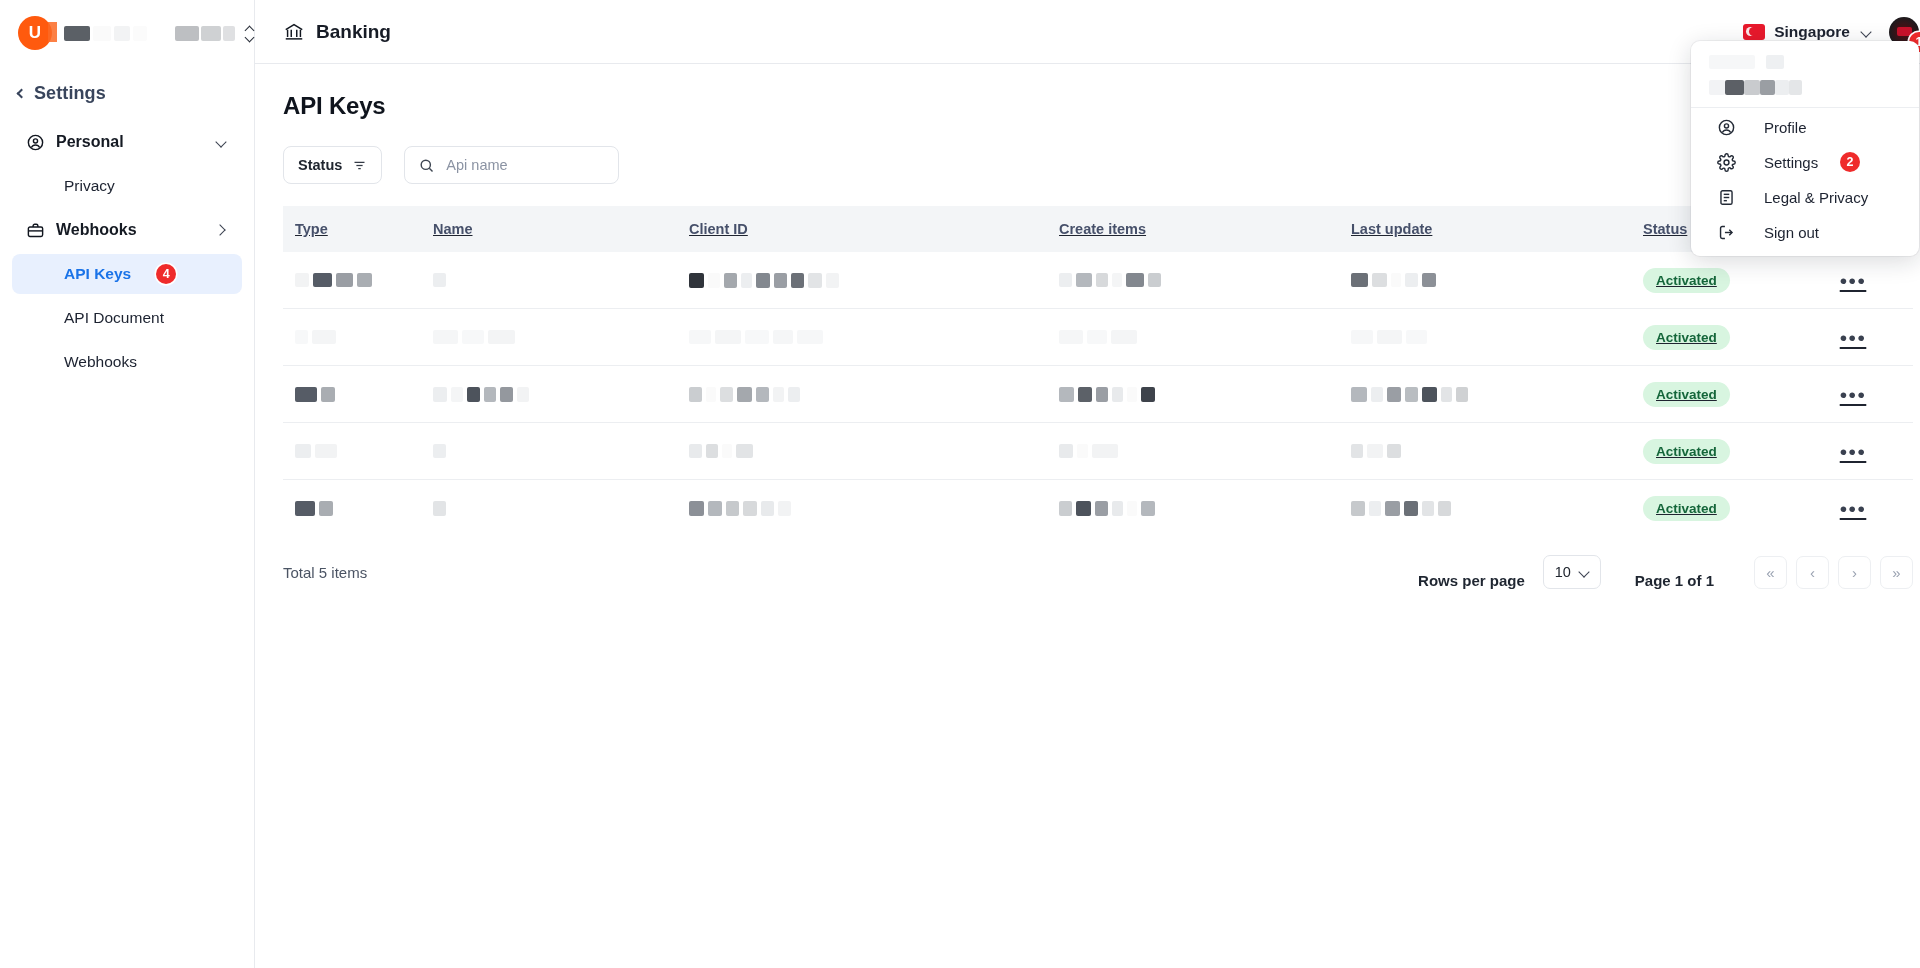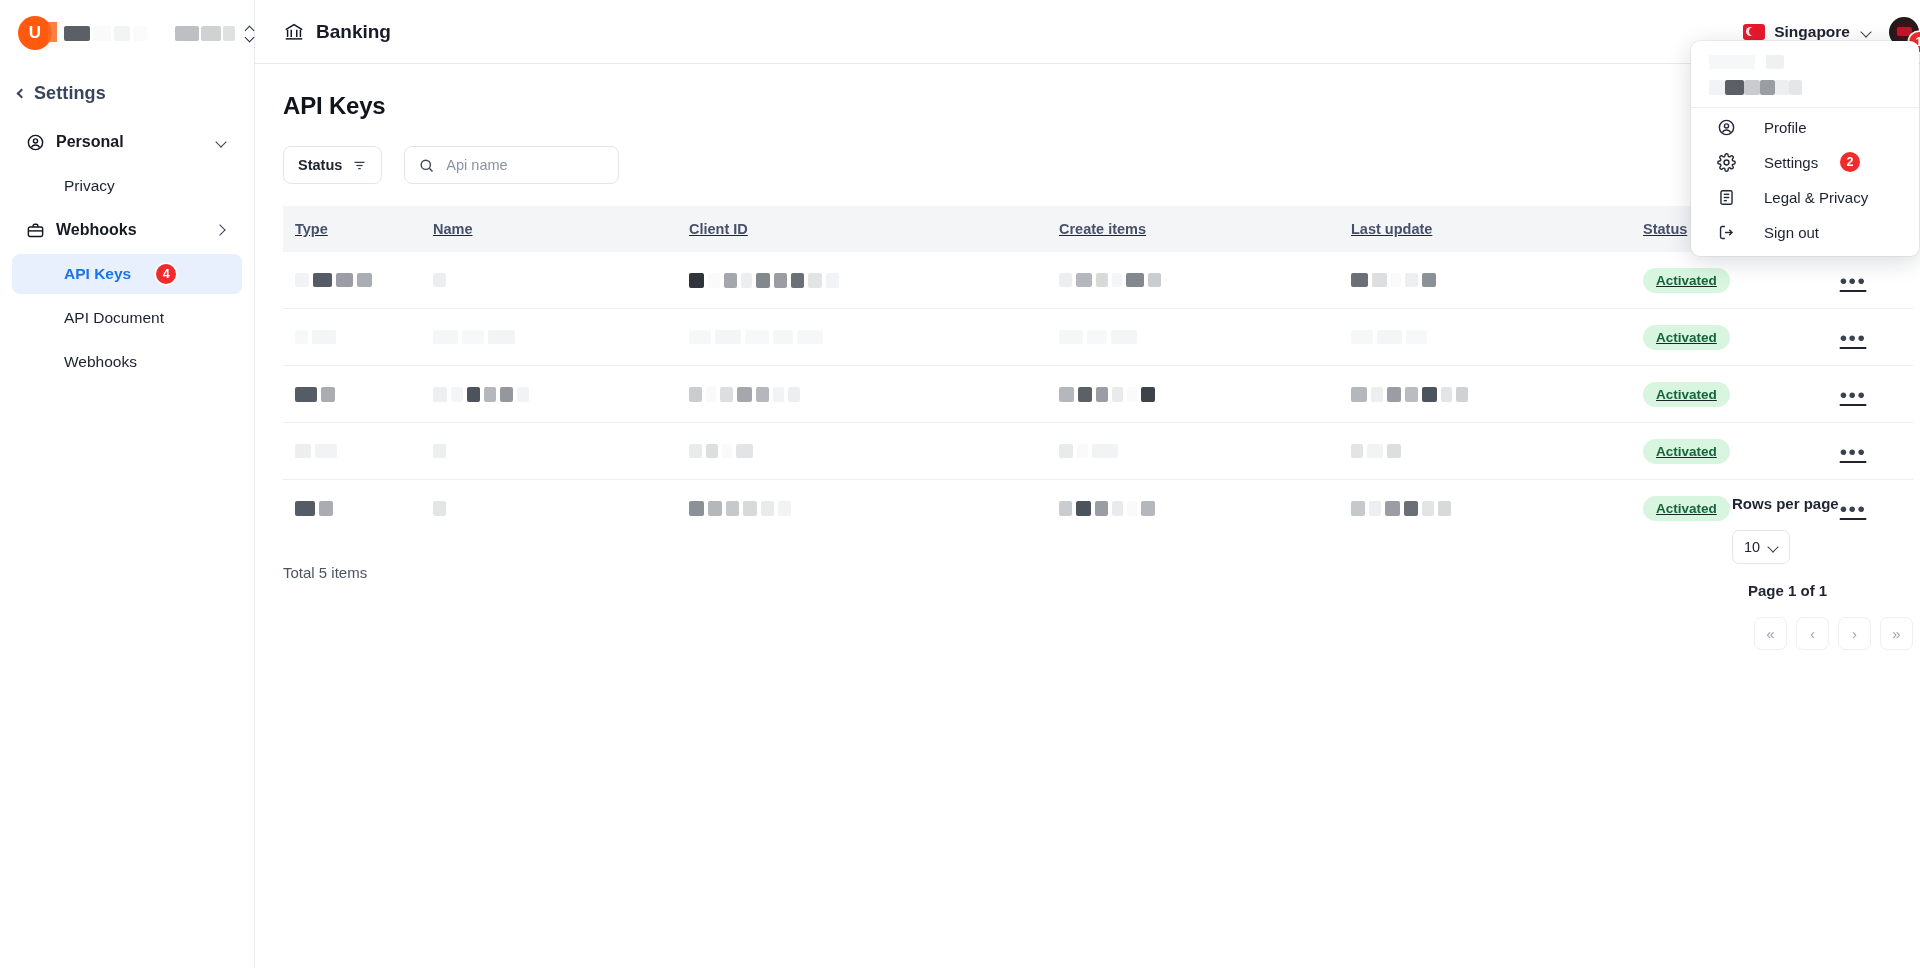--- a/index.html
+++ b/index.html
@@ -181,21 +181,21 @@
   .trow .td { padding-left: 12px; display: flex; align-items: center; gap: 4px; flex-wrap: wrap; }
   .pill {
     background: #d8f5e0; color: #14663a; font-size: 13.5px; font-weight: 700;
     border-radius: 20px; padding: 5px 13px; display: inline-block;
   }
   .dots { color: #3a4150; font-size: 21px; letter-spacing: 1.5px; line-height: 1; cursor: pointer; }
 
   
   .tfoot { display: flex; align-items: center; height: 62px; width: 1630px; margin-top: 4px; }
   .total { font-size: 15px; color: #4b5464; }
-  .pager { margin-left: auto; display: flex; align-items: flex-start; gap: 18px; flex-direction: column; }
+  .pager { margin-left: auto; display: flex; align-items: flex-end; gap: 18px; }
   .rpp { font-size: 15px; color: #1f2631; font-weight: 700; }
   .select {
     height: 34px; width: 58px; border: 1px solid #e2e5ea; border-radius: 7px;
     display: flex; align-items: center; justify-content: space-between;
     padding: 0 9px 0 11px; font-size: 14.5px; color: #20262f; cursor: pointer;
   }
   .pageof { font-size: 15px; color: #1f2631; font-weight: 700; margin-left: 16px; }
   .pgbtns { display: flex; gap: 9px; margin-left: 22px; }
   .pgbtn {
     width: 33px; height: 33px; border: 1px solid #edeff2; border-radius: 7px;

